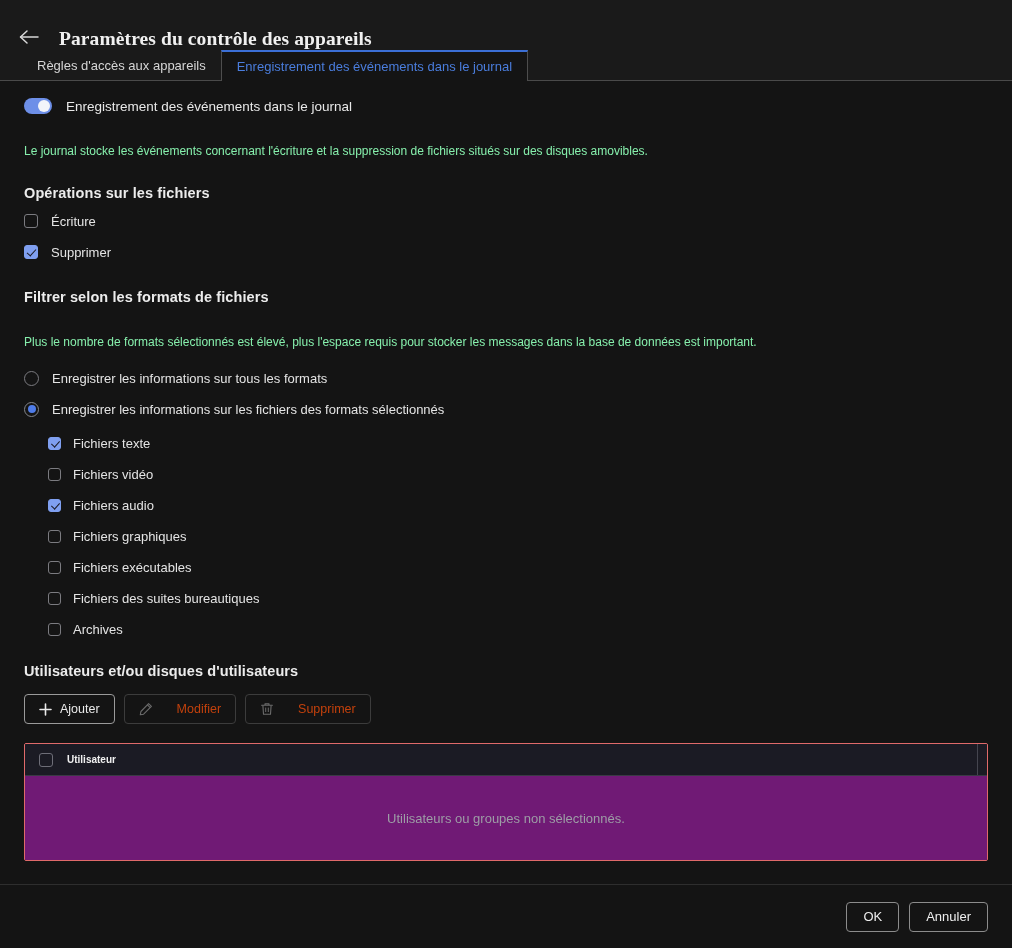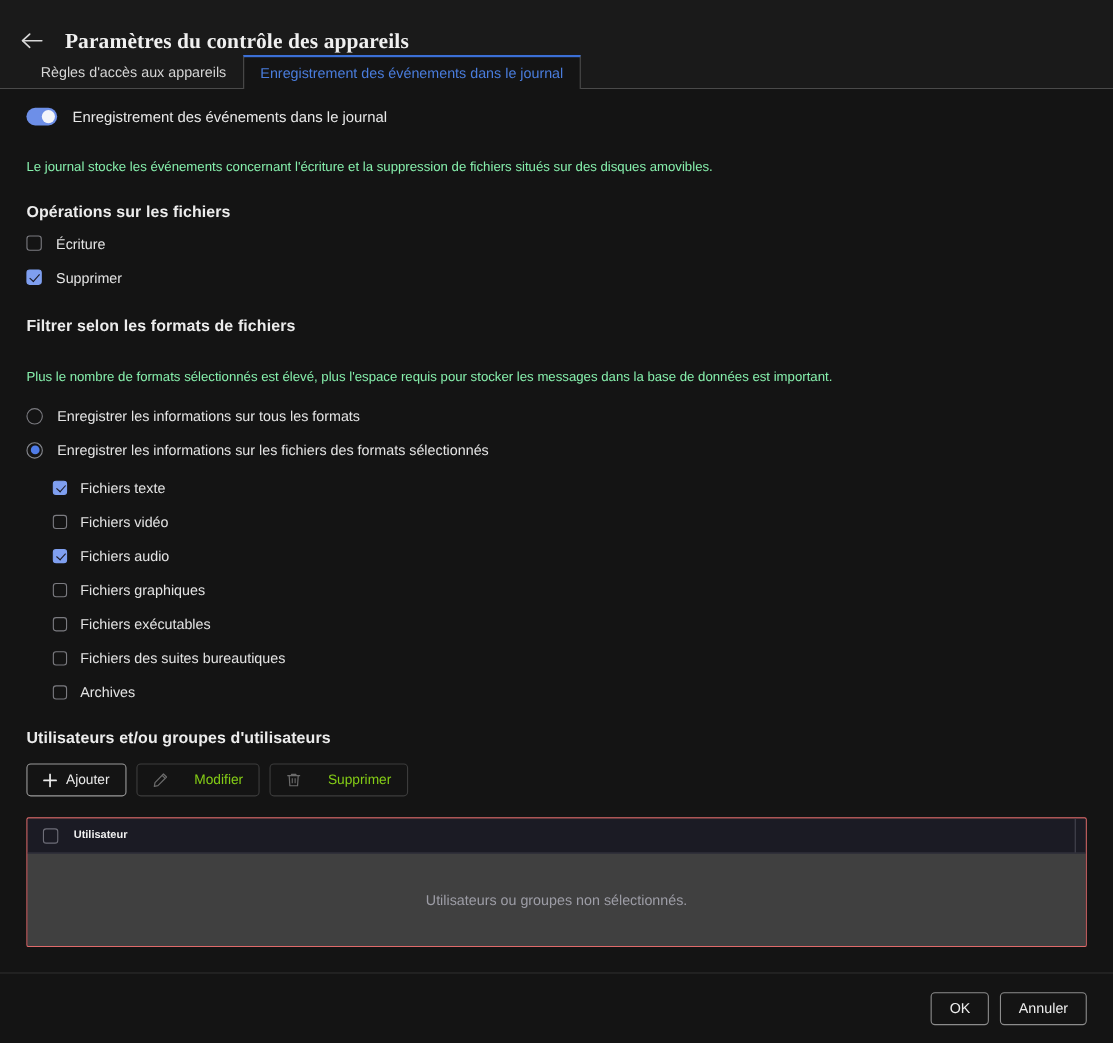--- a/index.html
+++ b/index.html
@@ -186,21 +186,21 @@
     background: transparent;
     color: #eaeaea;
     font-size: 12.5px;
     display: inline-flex; align-items: center;
     gap: 8px;
     cursor: pointer;
     font-family: "Liberation Sans", sans-serif;
   }
   .btn.disabled {
     border-color: #3c3c3c;
-    color: #84cc16;
+    color: #c2410c;
     cursor: default;
     gap: 24px;
   }
   .btn .ico { display: flex; align-items: center; }
 
   
   .table {
     margin-top: 19px;
     border: 1px solid #e06a6a;
     border-radius: 2px;
@@ -226,21 +226,21 @@
     margin-left: 14px;
   }
   .col-sep {
     position: absolute;
     right: 9px; top: 0; bottom: 0;
     width: 1px;
     background: #45454f;
   }
   .table-body {
     height: 84px;
-    background: #404040;
+    background: #701a75;
     display: flex; align-items: center; justify-content: center;
   }
   .empty-text {
     font-size: 13px;
     color: #9d9da6;
   }
 
   
   .footer {
     position: absolute; left: 0; bottom: 0;
@@ -344,21 +344,21 @@
     </div>
     <div class="opt-row indent">
       <div class="cb small"></div>
       <div class="opt-label sub">Fichiers des suites bureautiques</div>
     </div>
     <div class="opt-row indent">
       <div class="cb small"></div>
       <div class="opt-label sub">Archives</div>
     </div>
 
-    <div class="section-title" style="margin-top:23px;">Utilisateurs et/ou groupes d'utilisateurs</div>
+    <div class="section-title" style="margin-top:23px;">Utilisateurs et/ou disques d'utilisateurs</div>
 
     <div class="btn-row">
       <button class="btn">
         <span class="ico">
           <svg width="13" height="13" viewBox="0 0 13 13" aria-hidden="true">
             <path d="M6.5 1 V12 M1 6.5 H12" stroke="#eaeaea" stroke-width="1.6" stroke-linecap="round"></path>
           </svg>
         </span>
         <span>Ajouter</span>
       </button>

